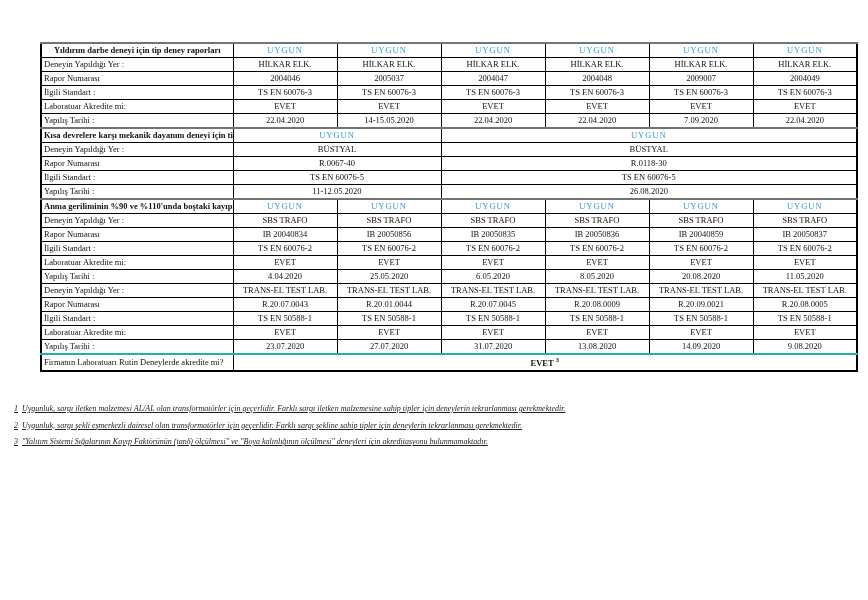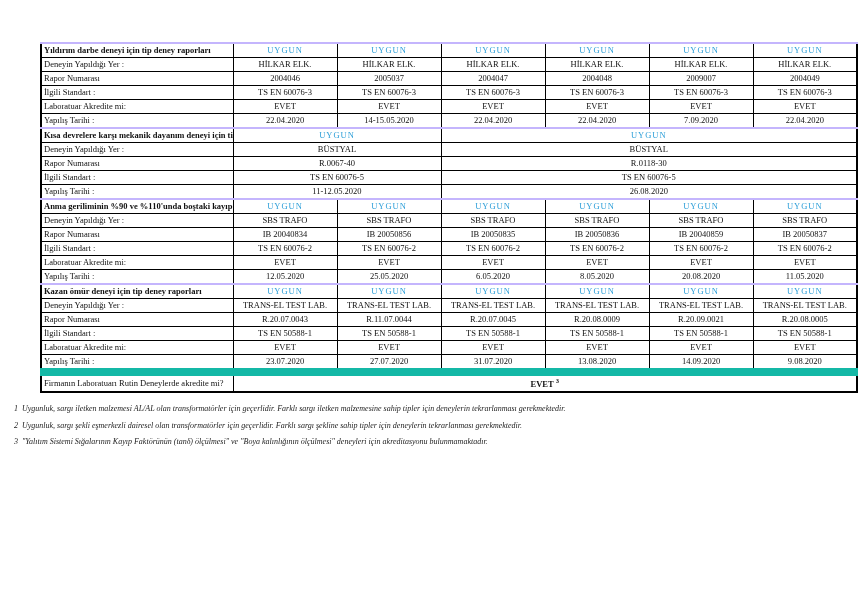--- a/index.html
+++ b/index.html
@@ -16,30 +16,30 @@
   table.report td{
     border:1px solid #000;
     font-size:8.5px;line-height:1.25;
     padding:0 2px;vertical-align:middle;
     overflow:hidden;white-space:nowrap;
     height:13px;
   }
   td.lab{text-align:left;padding-left:4px;}
   td.val{text-align:center;}
   td.ttl{font-weight:bold;white-space:normal;line-height:1.15;padding-top:1px;}
-  tr.block-first td{border-top:2px solid #c4b5fd;}
+  tr.block-first td{border-top:2px solid #737373;text-align:center;}
   td.uygun{font-weight:normal;letter-spacing:1px;}
-  tr.final-row td{border-top:8px solid #14b8a6;height:15px;}
+  tr.final-row td{border-top:2px solid #14b8a6;height:15px;}
   td.final-val{text-align:center;font-weight:bold;}
   td.final-val sup{font-size:6.5px;font-weight:bold;}
   .footnotes{
     position:absolute;left:14px;top:404px;width:836px;
     font-style:italic;font-size:8px;line-height:1.2;color:#222;
   }
-  .footnote{margin-bottom:7px;}
+  .footnote{margin-bottom:7px;text-decoration:underline;}
   .fn-marker{margin-right:4px;}
 </style>
 </head>
 <body>
 
 <div class="page">
 
   <table class="report">
     <colgroup>
       <col style="width:192px">
@@ -171,49 +171,40 @@
           <td class="lab">Laboratuar Akredite mi:</td>
           <td colspan="1" class="val">EVET</td>
           <td colspan="1" class="val">EVET</td>
           <td colspan="1" class="val">EVET</td>
           <td colspan="1" class="val">EVET</td>
           <td colspan="1" class="val">EVET</td>
           <td colspan="1" class="val">EVET</td>
         </tr>
         <tr>
           <td class="lab">Yapılış Tarihi :</td>
-          <td colspan="1" class="val">12.05.2020</td>
+          <td colspan="1" class="val">4.04.2020</td>
           <td colspan="1" class="val">25.05.2020</td>
           <td colspan="1" class="val">6.05.2020</td>
           <td colspan="1" class="val">8.05.2020</td>
           <td colspan="1" class="val">20.08.2020</td>
           <td colspan="1" class="val">11.05.2020</td>
         </tr>
-        <tr class="block-first">
-          <td class="lab ttl">Kazan ömür deneyi için tip deney raporları</td>
-          <td colspan="1" class="val uygun" style="color: rgb(45, 159, 216);">UYGUN</td>
-          <td colspan="1" class="val uygun" style="color: rgb(45, 159, 216);">UYGUN</td>
-          <td colspan="1" class="val uygun" style="color: rgb(45, 159, 216);">UYGUN</td>
-          <td colspan="1" class="val uygun" style="color: rgb(45, 159, 216);">UYGUN</td>
-          <td colspan="1" class="val uygun" style="color: rgb(45, 159, 216);">UYGUN</td>
-          <td colspan="1" class="val uygun" style="color: rgb(45, 159, 216);">UYGUN</td>
-        </tr>
         <tr>
           <td class="lab">Deneyin Yapıldığı Yer :</td>
           <td colspan="1" class="val">TRANS-EL TEST LAB.</td>
           <td colspan="1" class="val">TRANS-EL TEST LAB.</td>
           <td colspan="1" class="val">TRANS-EL TEST LAB.</td>
           <td colspan="1" class="val">TRANS-EL TEST LAB.</td>
           <td colspan="1" class="val">TRANS-EL TEST LAB.</td>
           <td colspan="1" class="val">TRANS-EL TEST LAB.</td>
         </tr>
         <tr>
           <td class="lab">Rapor Numarası</td>
           <td colspan="1" class="val">R.20.07.0043</td>
-          <td colspan="1" class="val">R.11.07.0044</td>
+          <td colspan="1" class="val">R.20.01.0044</td>
           <td colspan="1" class="val">R.20.07.0045</td>
           <td colspan="1" class="val">R.20.08.0009</td>
           <td colspan="1" class="val">R.20.09.0021</td>
           <td colspan="1" class="val">R.20.08.0005</td>
         </tr>
         <tr>
           <td class="lab">İlgili  Standart :</td>
           <td colspan="1" class="val">TS EN 50588-1</td>
           <td colspan="1" class="val">TS EN 50588-1</td>
           <td colspan="1" class="val">TS EN 50588-1</td>

